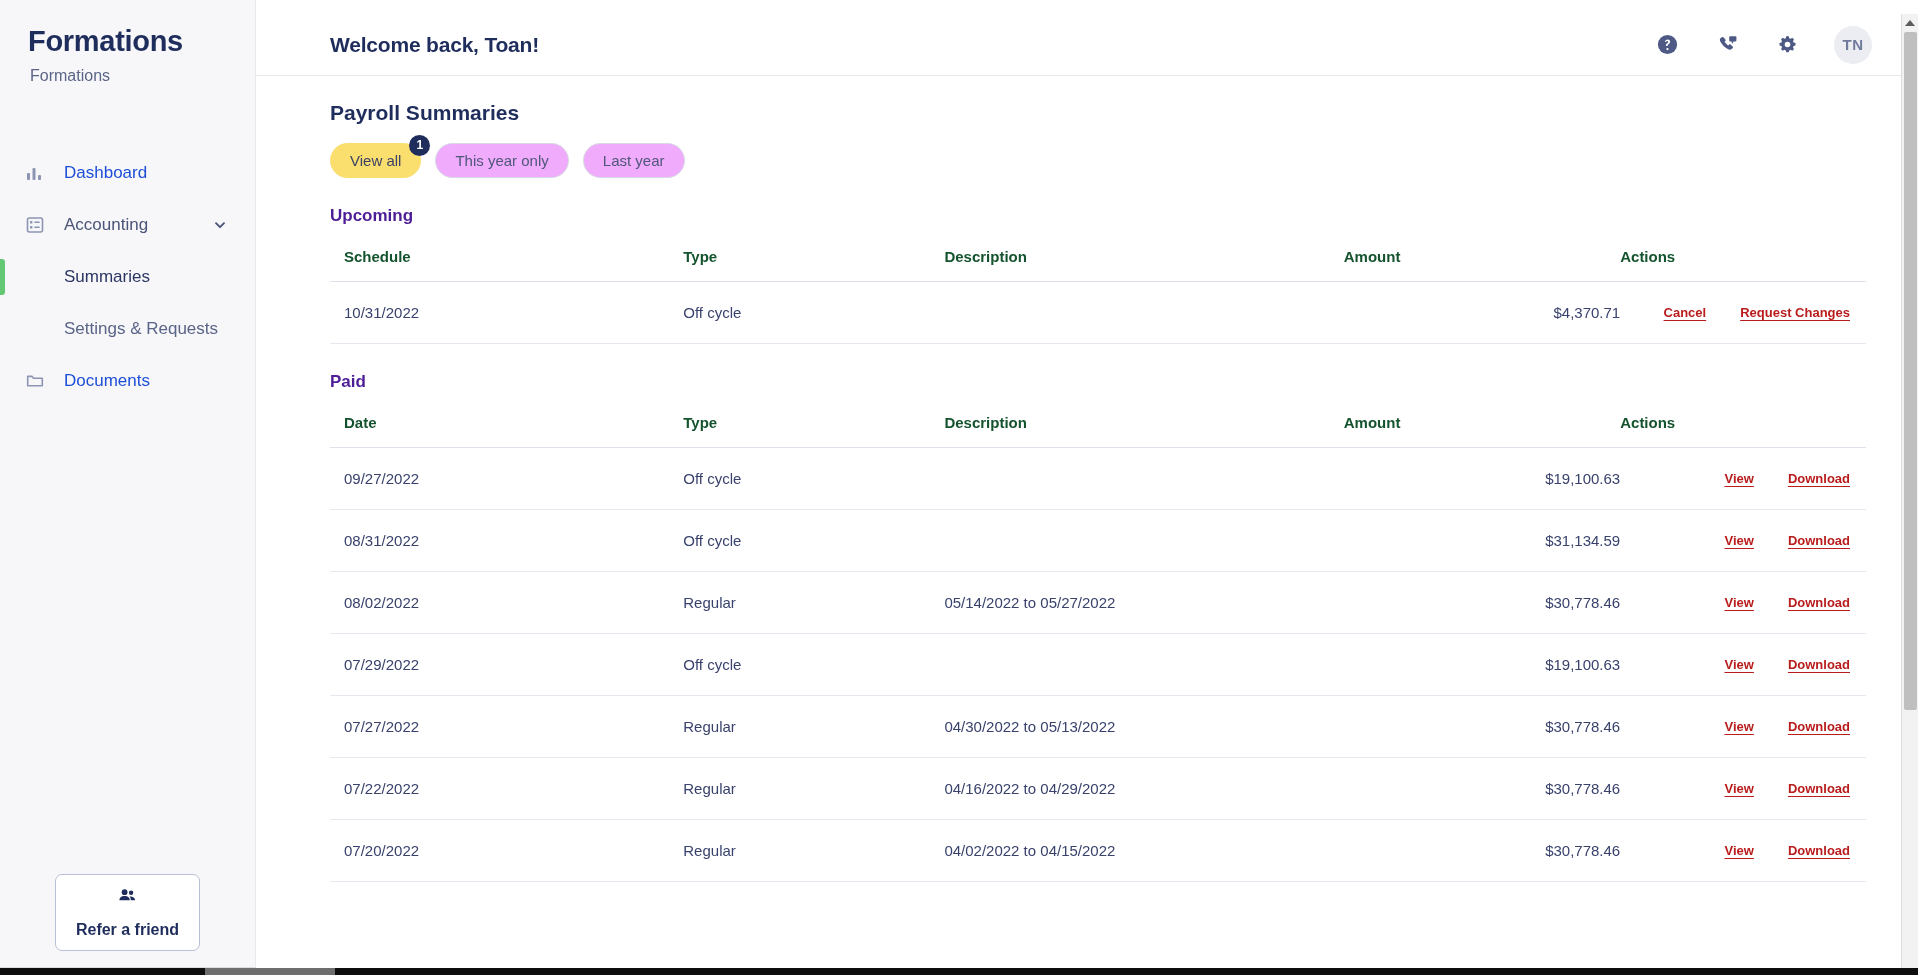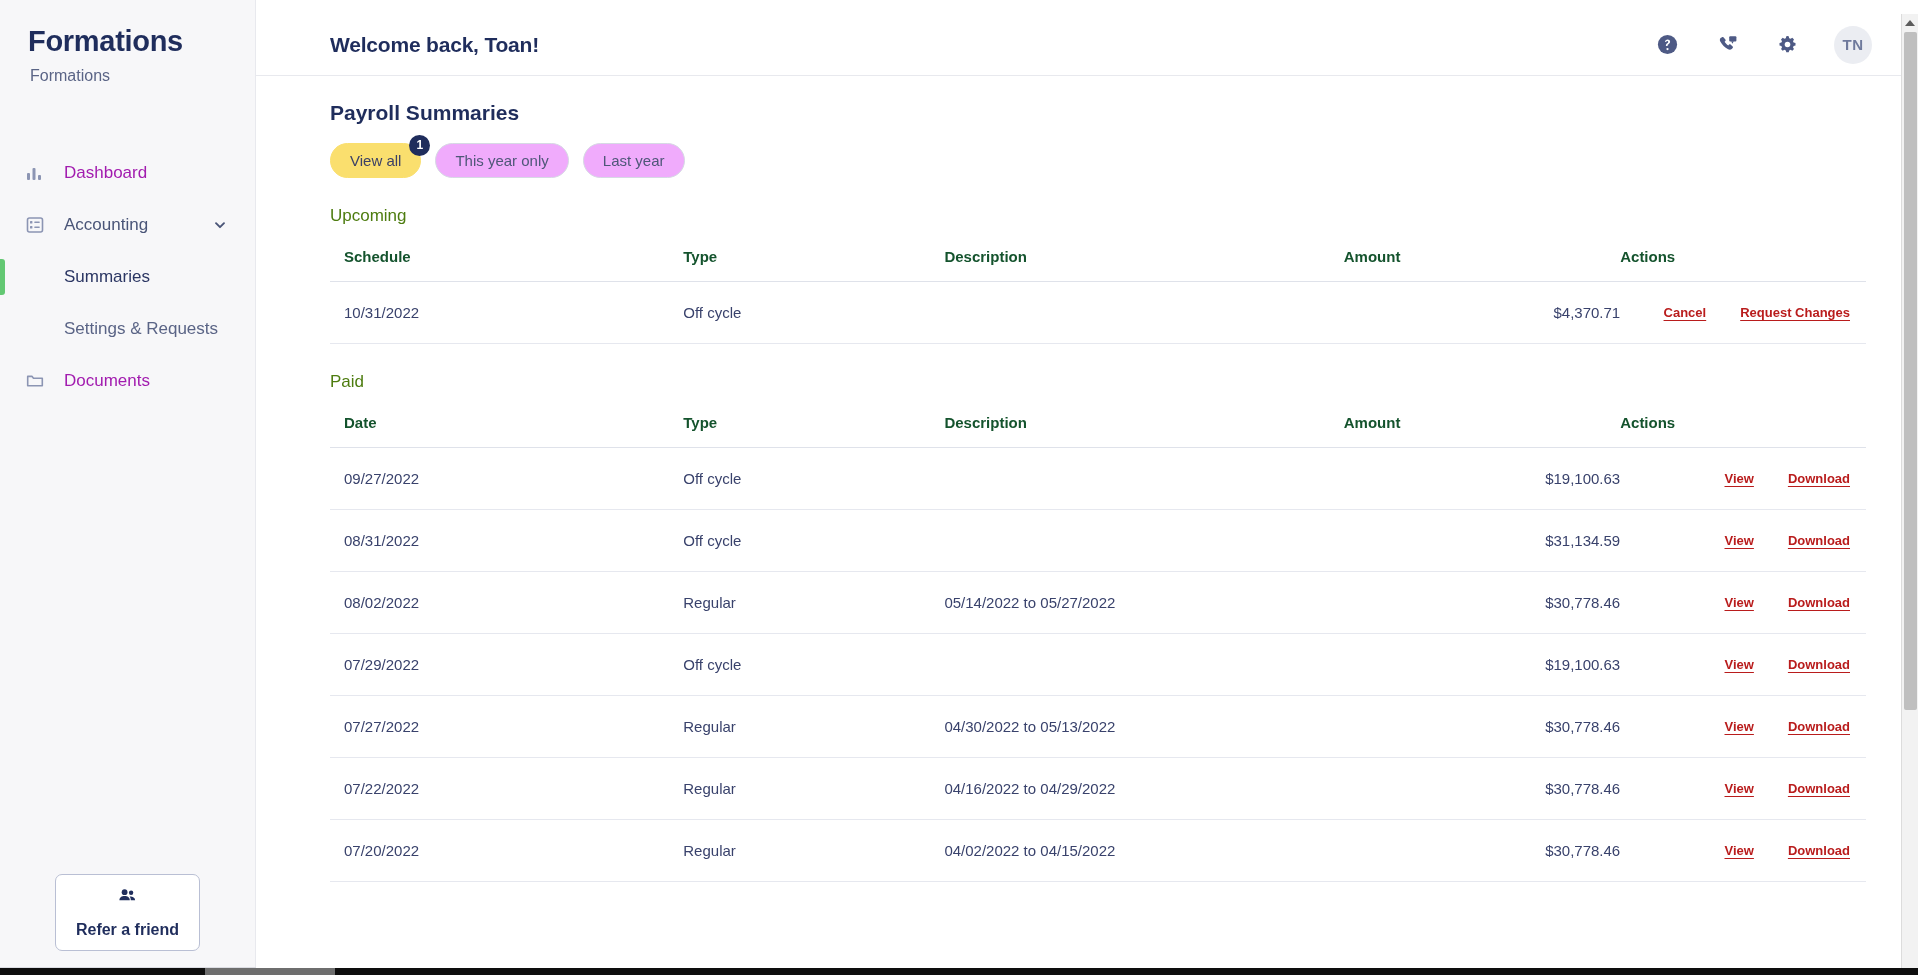--- a/index.html
+++ b/index.html
@@ -25,21 +25,21 @@
     font-size: 29px; font-weight: 700; letter-spacing: -0.3px;
     color: #1f2d5c; padding: 25px 0 0 28px;
   }
   .brand-sub {
     font-size: 16px; color: #5a6486; padding: 9px 0 0 30px; font-weight: 400;
   }
   .nav { margin-top: 62px; }
   .nav-item {
     display: flex; align-items: center;
     height: 52px; padding-left: 24px;
-    color: #a21caf; font-size: 17px;
+    color: #1d4ed8; font-size: 17px;
     position: relative; cursor: pointer;
   }
   .nav-item .nav-ico {
     width: 22px; height: 22px; margin-right: 18px;
     display: flex; align-items: center; justify-content: center;
     flex: 0 0 22px;
   }
   .nav-item .nav-label { flex: 1; }
   .nav-item.expanded { color: #4a5578; }
   .nav-item .chev { width: 18px; height: 18px; margin-right: 26px; display:flex; align-items:center; justify-content:center;}
@@ -97,21 +97,21 @@
     position: relative; white-space: nowrap;
   }
   .pill.selected { background: #fadf6e; border-color: #fadf6e; color: #3b4166; }
   .pill .badge {
     position: absolute; top: -9px; right: -10px;
     width: 21px; height: 21px; border-radius: 50%;
     background: #1f2d5c; color: #fff; font-size: 12px; font-weight: 600;
     display: flex; align-items: center; justify-content: center;
   }
 
-  .section-head { font-size: 17px; font-weight: 400; color: #4d7c0f; margin-top: 28px; }
+  .section-head { font-size: 17px; font-weight: 700; color: #4c1d95; margin-top: 28px; }
 
   table.tbl { width: 100%; border-collapse: collapse; margin-top: 8px; table-layout: fixed; }
   table.tbl th {
     font-size: 15px; font-weight: 700; color: #14532d; text-align: left;
     padding: 14px 0 16px 0; border-bottom: 1px solid #dfe2ea;
   }
   table.tbl td {
     font-size: 15px; color: #39426c; padding: 22px 0 22px 0;
     border-bottom: 1px solid #e6e8ef; vertical-align: middle;
   }

